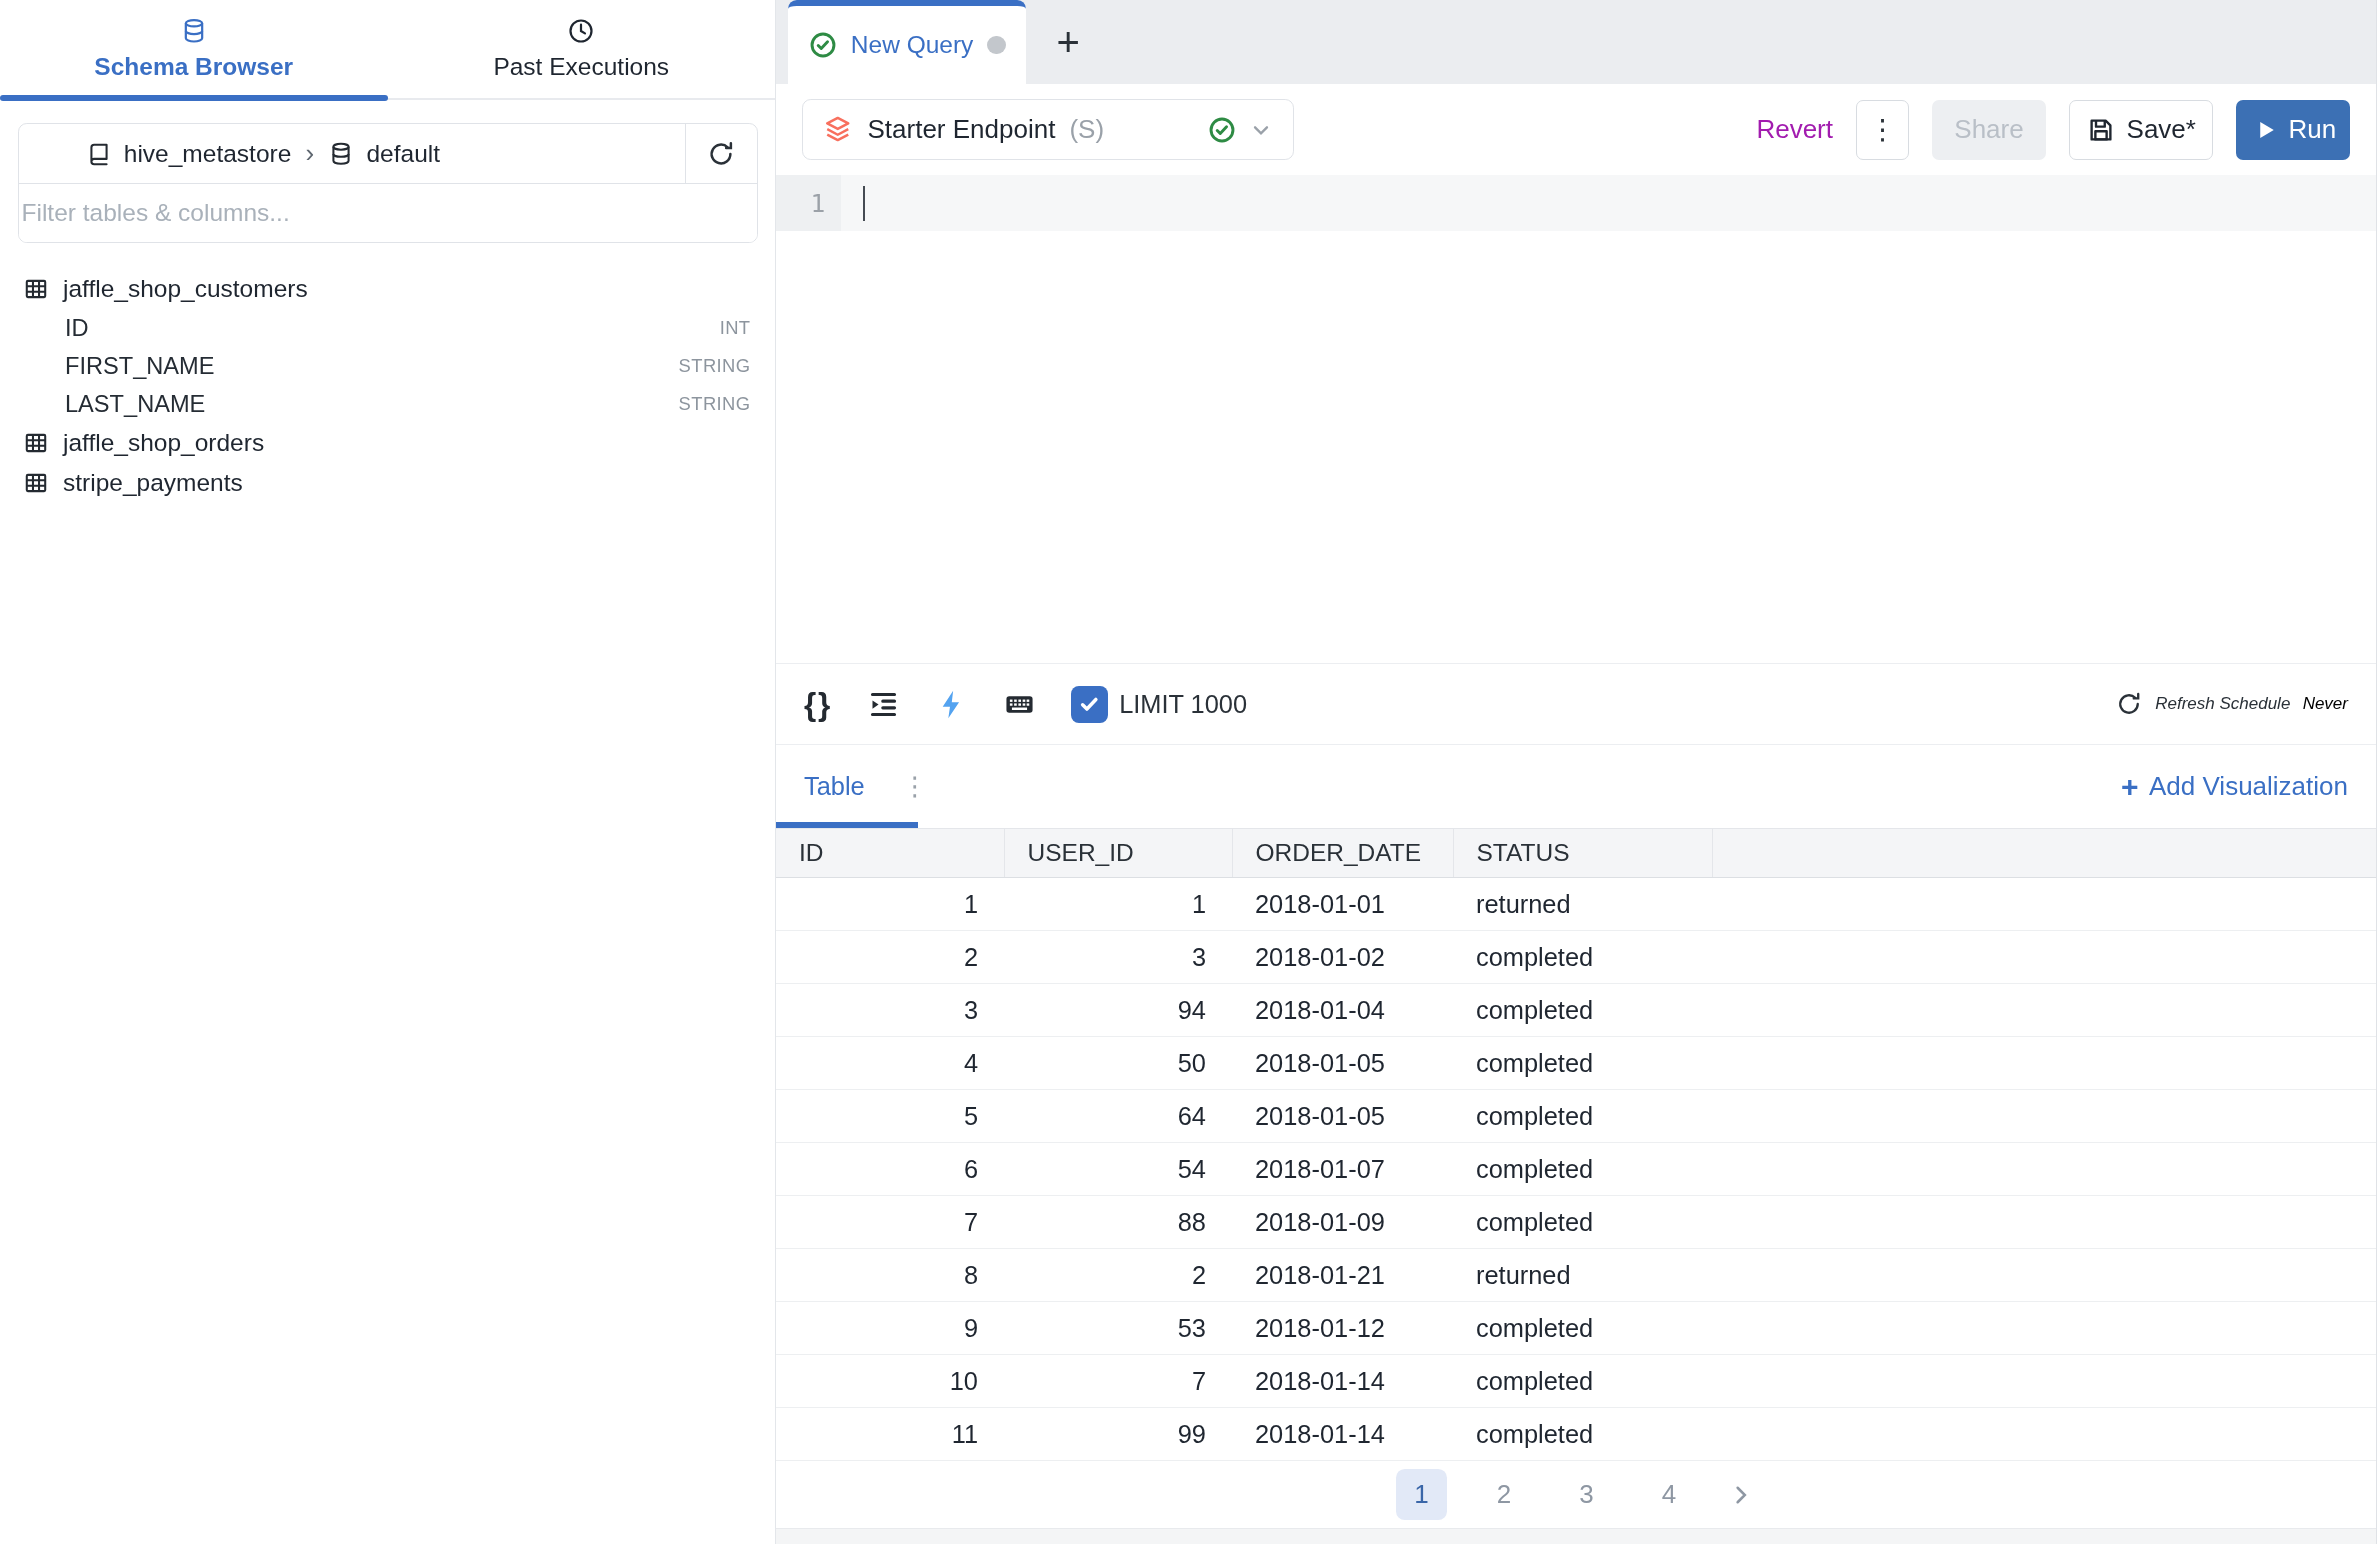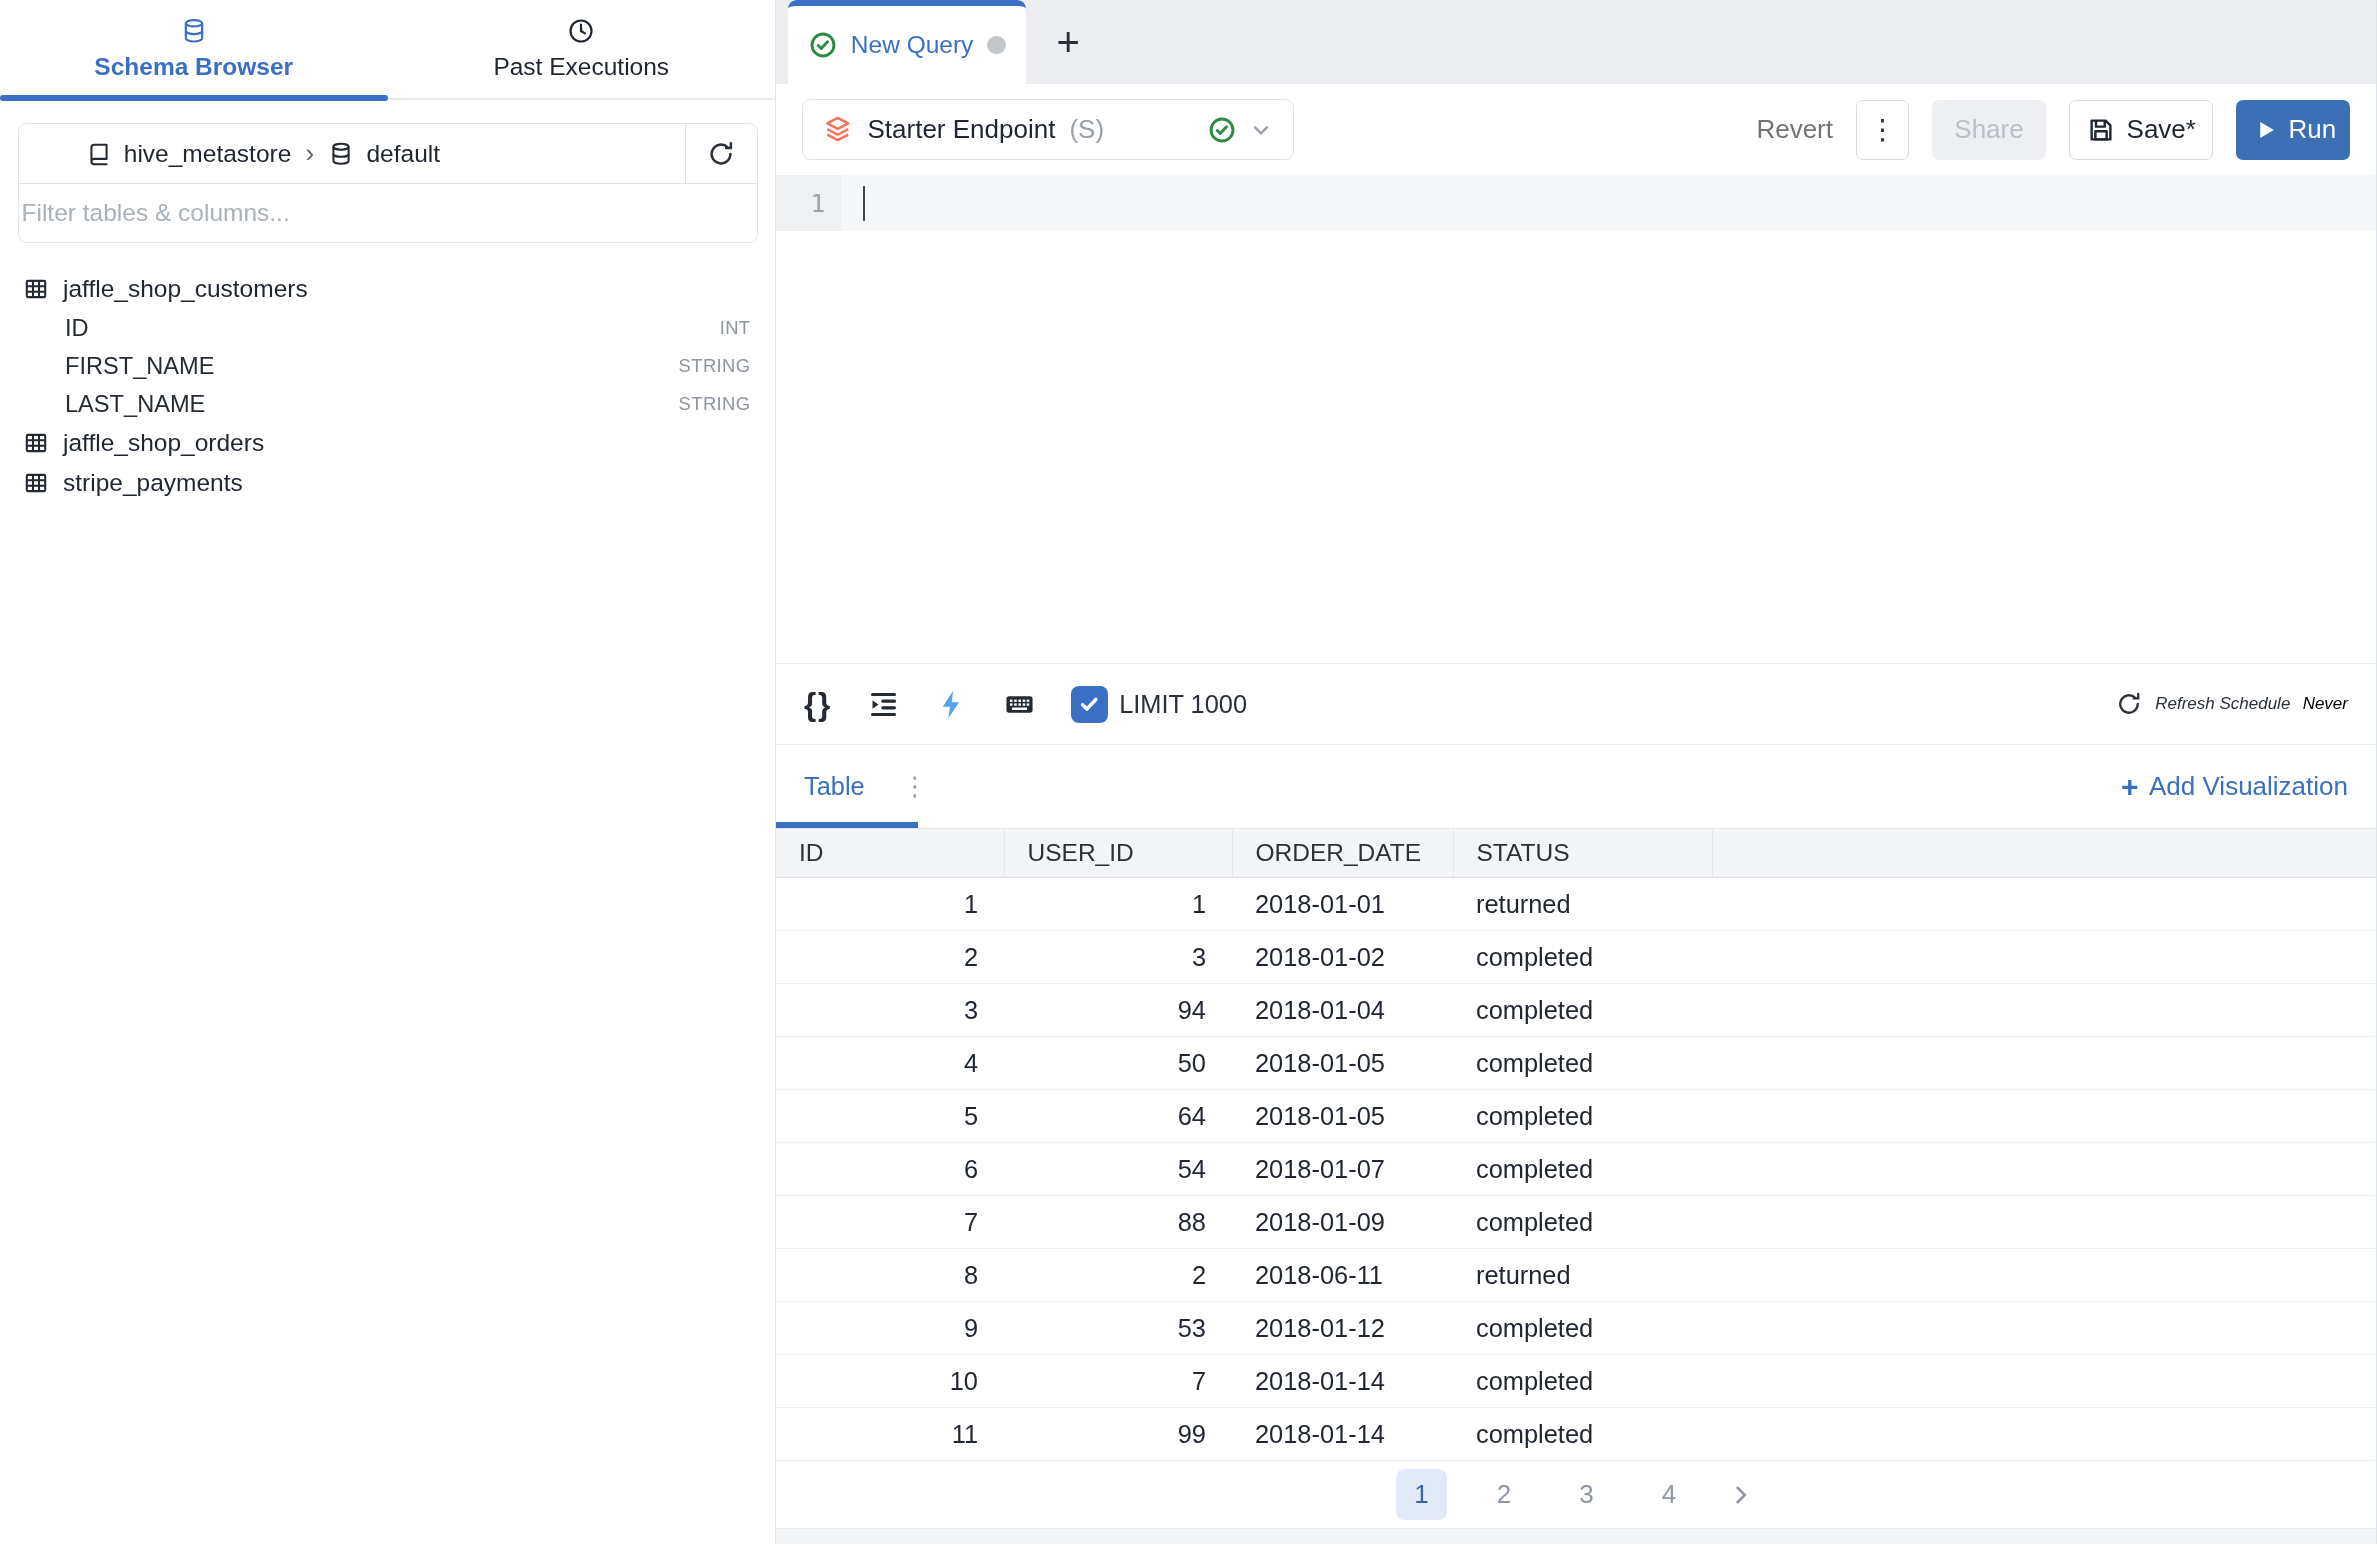--- a/index.html
+++ b/index.html
@@ -47,21 +47,21 @@
 
   .query-head { height:91px; flex:0 0 91px; display:flex; align-items:center; padding:0 26px; }
   .endpoint { width:492px; height:61px; border:1.8px solid #e0e3e8; border-radius:8.8px; display:flex; align-items:center; gap:14px; padding:0 19px; cursor:pointer; background:#fff; }
   .endpoint-icon svg { width:31.5px; height:31.5px; display:block; }
   .endpoint-name { font-size:26px; color:#1f2630; }
   .endpoint-size { font-size:26px; color:#9aa1a9; }
   .endpoint-right { margin-left:auto; display:flex; align-items:center; gap:12.3px; }
   .endpoint-right svg { display:block; }
 
   .actions { margin-left:auto; display:flex; align-items:center; gap:23px; }
-  .revert { color:#737373; font-size:26px; cursor:pointer; }
+  .revert { color:#a21caf; font-size:26px; cursor:pointer; }
   .btn { height:60px; border-radius:7px; display:flex; align-items:center; justify-content:center; font-size:26px; cursor:pointer; }
   .btn svg { width:30px; height:30px; }
   .btn-kebab { width:53px; border:1.8px solid #d8dce1; background:#fff; color:#2a3138; font-size:28px; }
   .btn-share { width:114px; background:#edeff2; color:#b9bfc7; cursor:default; }
   .btn-save { width:144px; background:#fff; border:1.8px solid #d8dce1; gap:10.5px; color:#1f2630; }
   .btn-run  { width:114px; background:#3c70b4; color:#fff; gap:8.8px; font-weight:500; }
 
   .editor { flex:1; min-height:0; font-family:"DejaVu Sans Mono", monospace; background:#fff; }
   .ed-line { display:flex; align-items:stretch; height:56px; background:#f6f7f8; }
   .gutter { width:65px; flex:0 0 65px; background:#eef0f2; display:flex; align-items:center; justify-content:flex-end; padding-right:15.8px; color:#9ba1a8; font-size:24.5px; }
@@ -381,21 +381,21 @@
             <tr>
               <td class="num">7</td>
               <td class="num">88</td>
               <td class="txt">2018-01-09</td>
               <td class="txt">completed</td>
               <td></td>
             </tr>
             <tr>
               <td class="num">8</td>
               <td class="num">2</td>
-              <td class="txt">2018-06-11</td>
+              <td class="txt">2018-01-21</td>
               <td class="txt">returned</td>
               <td></td>
             </tr>
             <tr>
               <td class="num">9</td>
               <td class="num">53</td>
               <td class="txt">2018-01-12</td>
               <td class="txt">completed</td>
               <td></td>
             </tr>

